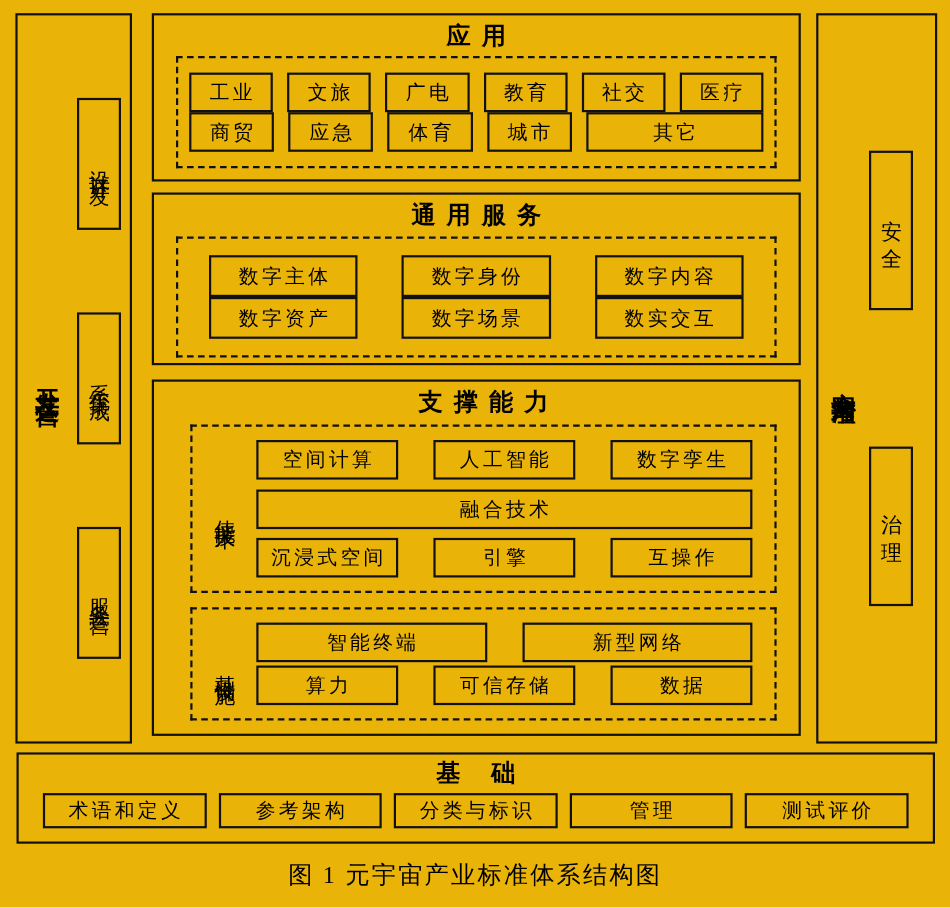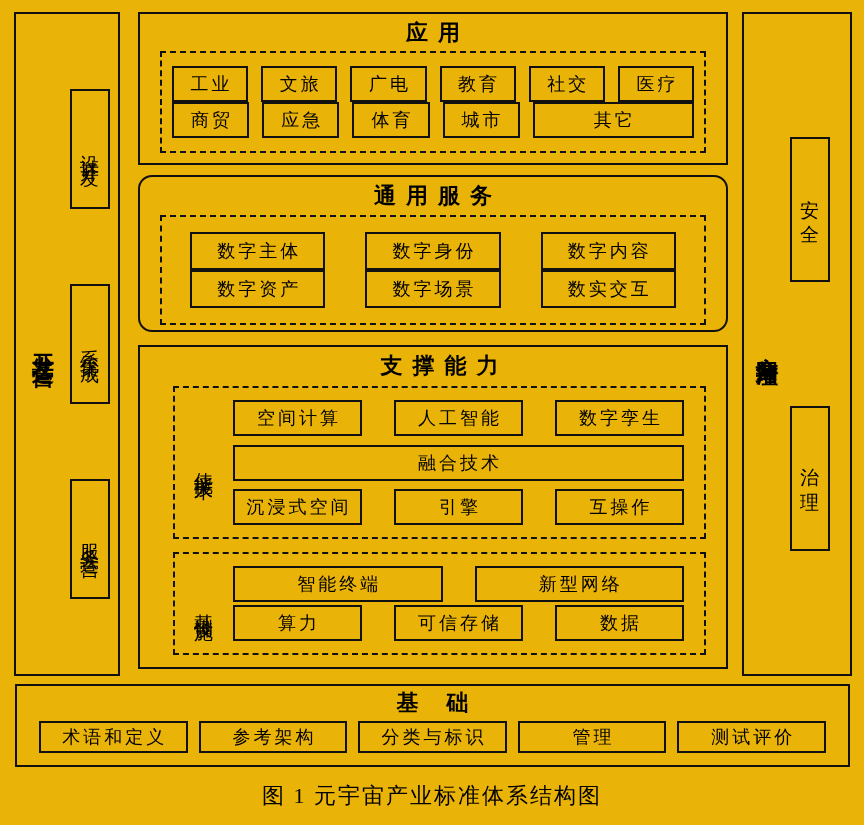--- a/index.html
+++ b/index.html
@@ -78,21 +78,21 @@
     flex: 1 1 auto;
     display: flex;
     flex-direction: column;
   }
   .sec {
     border: 2px solid #111;
     display: flex;
     flex-direction: column;
   }
   .sec-app      { height: 153px; margin-bottom: 10px; }
-  .sec-services { height: 157px; margin-bottom: 13px; border-radius: 14px; }
+  .sec-services { height: 157px; margin-bottom: 13px; }
   .sec-support  { height: 324px; padding-left: 13px; }
 
   .sec-title {
     text-align: center;
     font-weight: bold;
     font-size: 22px;
     line-height: 1.3;
     letter-spacing: 10px;
     text-indent: 10px;
     padding-top: 5px;

